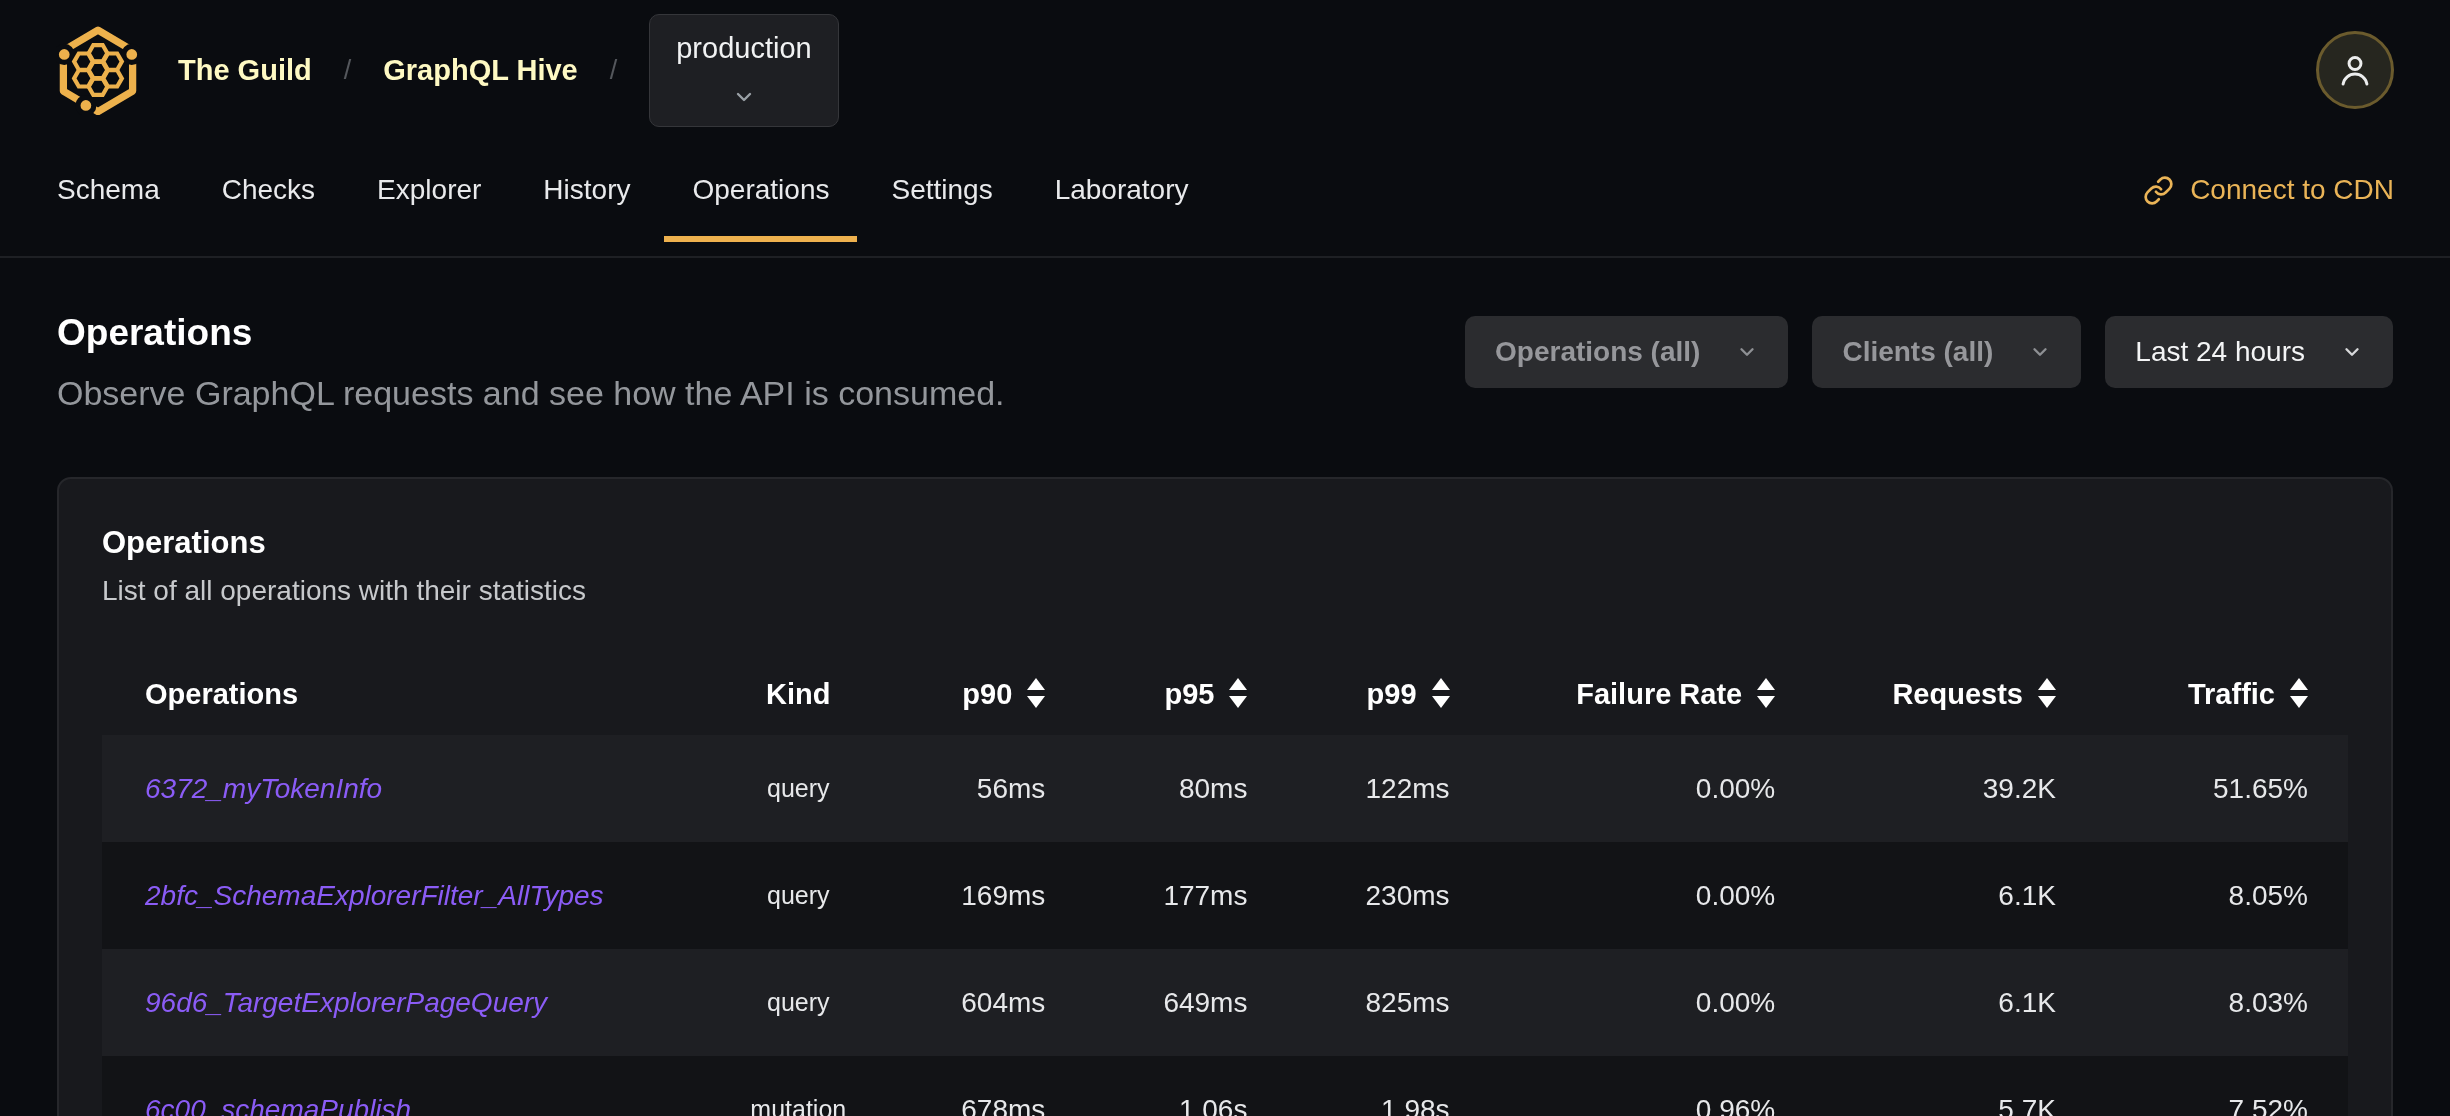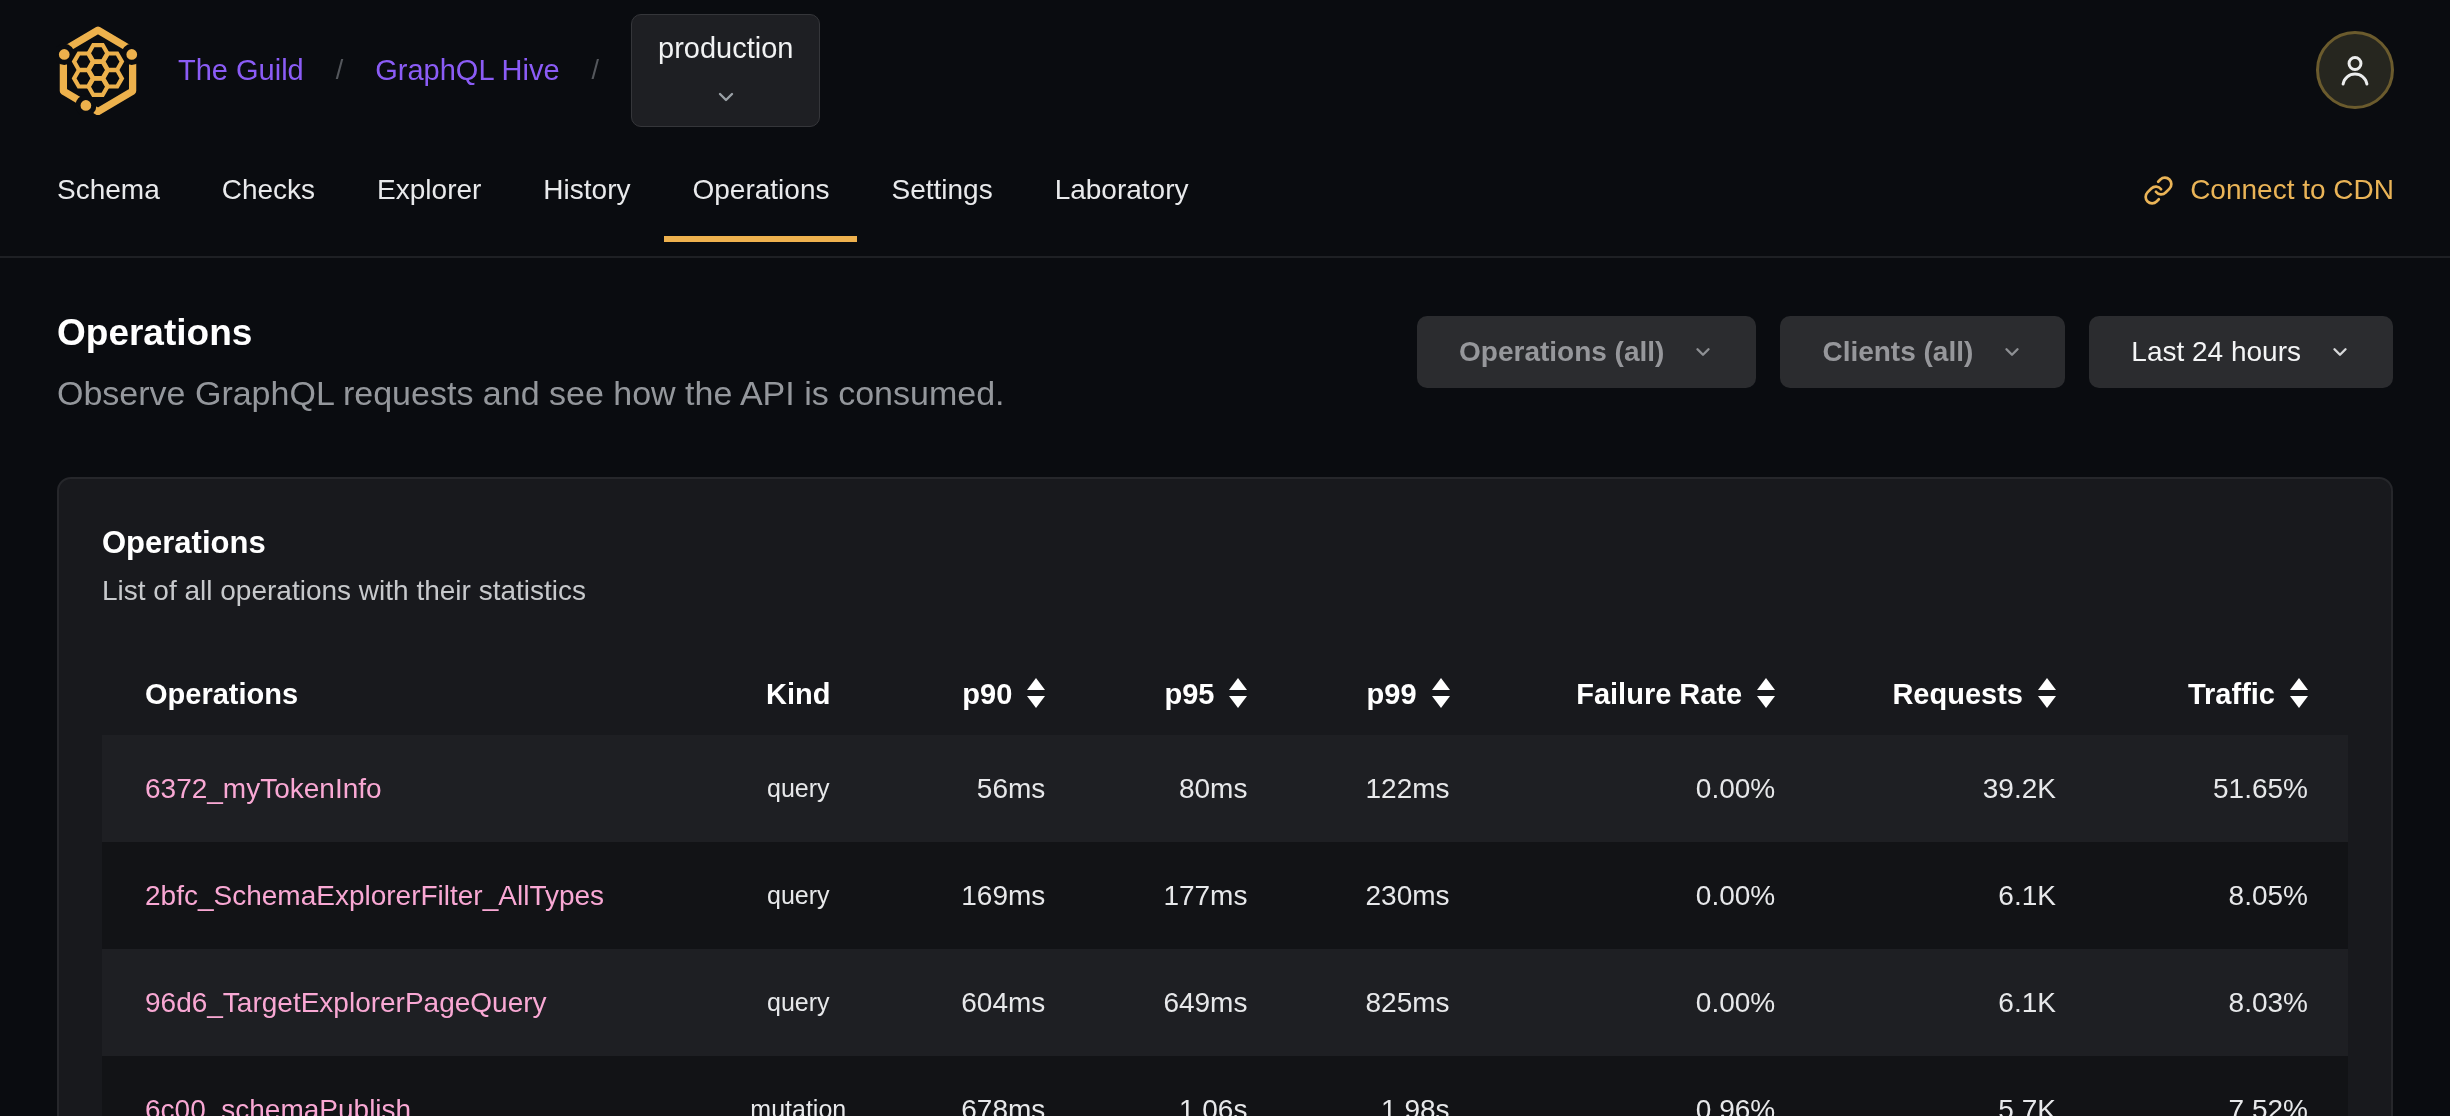--- a/index.html
+++ b/index.html
@@ -8,21 +8,21 @@
     background:#0a0c10;
     color:#e8e9ea;
     font-family:"Liberation Sans", sans-serif;
     -webkit-font-smoothing:antialiased;
   }
 
   
   .topbar { height:140px; display:flex; align-items:center; padding:0 56px; }
   .brand { display:flex; align-items:center; gap:38px; }
   .crumbs { display:flex; align-items:center; gap:32px; font-size:29px; }
-  .crumb-link { color:#8b5cf6; font-weight:400; text-decoration:none; cursor:pointer; }
+  .crumb-link { color:#fef9c3; font-weight:700; text-decoration:none; cursor:pointer; }
   .crumb-sep { color:#54575c; font-size:27px; }
   .target-btn {
     display:flex; align-items:center; gap:20px;
     background:#1e1f23; border:1px solid #35363a; border-radius:10px;
     padding:17px 26px; font-size:29px; color:#f1f2f3; cursor:pointer;flex-direction:column;
   }
   .chev { display:inline-flex; }
   .avatar {
     margin-left:auto; width:78px; height:78px; border-radius:50%;
     background:#26261f; border:3px solid #6b5b2d;
@@ -47,23 +47,23 @@
     margin-left:auto; display:flex; align-items:center; gap:16px;
     color:#eab457; font-size:28px; cursor:pointer; text-decoration:none;
   }
 
   
   .page-head { display:flex; justify-content:space-between; align-items:flex-start; padding:54px 57px 0; }
   .page-title { font-size:37px; font-weight:700; color:#ffffff; margin-bottom:20px; }
   .page-sub { font-size:34px; color:#94979c; }
   .filters { display:flex; gap:24px; margin-top:4px; }
   .filter-btn {
-    height:72px; display:flex; align-items:center; gap:28px;
+    height:72px; display:flex; align-items:center; gap:36px;
     background:#2b2c2f; border:none; border-radius:10px;
-    padding:0 42px; font-size:28px; font-weight:700; color:#96979b;
+    padding:0 30px; font-size:28px; font-weight:700; color:#96979b;
     font-family:"Liberation Sans", sans-serif; cursor:pointer;
   }
   .filter-btn.light { color:#f4f5f6; font-weight:400; }
 
   
   .card {
     margin:64px 57px 0; background:#18191d;
     border:2px solid #26272b; border-radius:14px;
     padding:46px 43px 60px;
   }
@@ -83,21 +83,21 @@
   .sort { display:inline-flex; flex-direction:column; gap:6px; }
   .tri-up { width:0; height:0; border-left:9px solid transparent; border-right:9px solid transparent; border-bottom:12px solid #ffffff; }
   .tri-dn { width:0; height:0; border-left:9px solid transparent; border-right:9px solid transparent; border-top:12px solid #ffffff; }
   tbody tr { height:107px; }
   tbody tr:nth-child(odd) { background:#1e1f23; }
   tbody tr:nth-child(even) { background:#121316; }
   td { font-size:28px; color:#e7e8ea; vertical-align:middle; }
   td.t-left { text-align:left; padding-left:43px; }
   td.t-center { text-align:center; font-size:25px; }
   td.t-num { text-align:right; }
-  .op-link { color:#f9a8d4; text-decoration:none; cursor:pointer; }
+  .op-link { color:#8b5cf6; text-decoration:none; cursor:pointer;font-style:italic; }
   svg { display:block; }
 </style>
 </head>
 <body>
 
 <header class="topbar">
   <div class="brand">
     <span style="cursor:pointer;">
       <svg width="84" height="90" viewBox="0 0 48 52" fill="none">
         <g stroke="#edb14c" stroke-width="4.2" stroke-linejoin="round" stroke-linecap="round">

